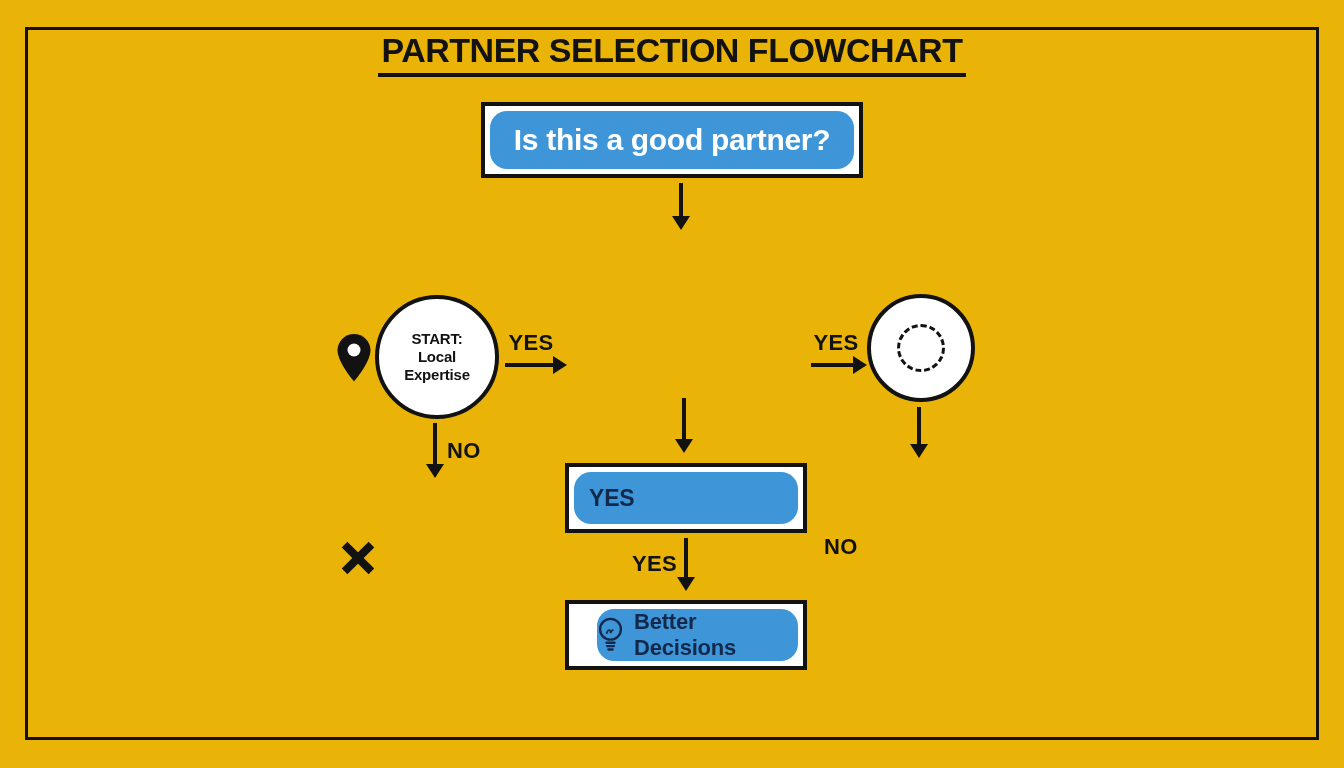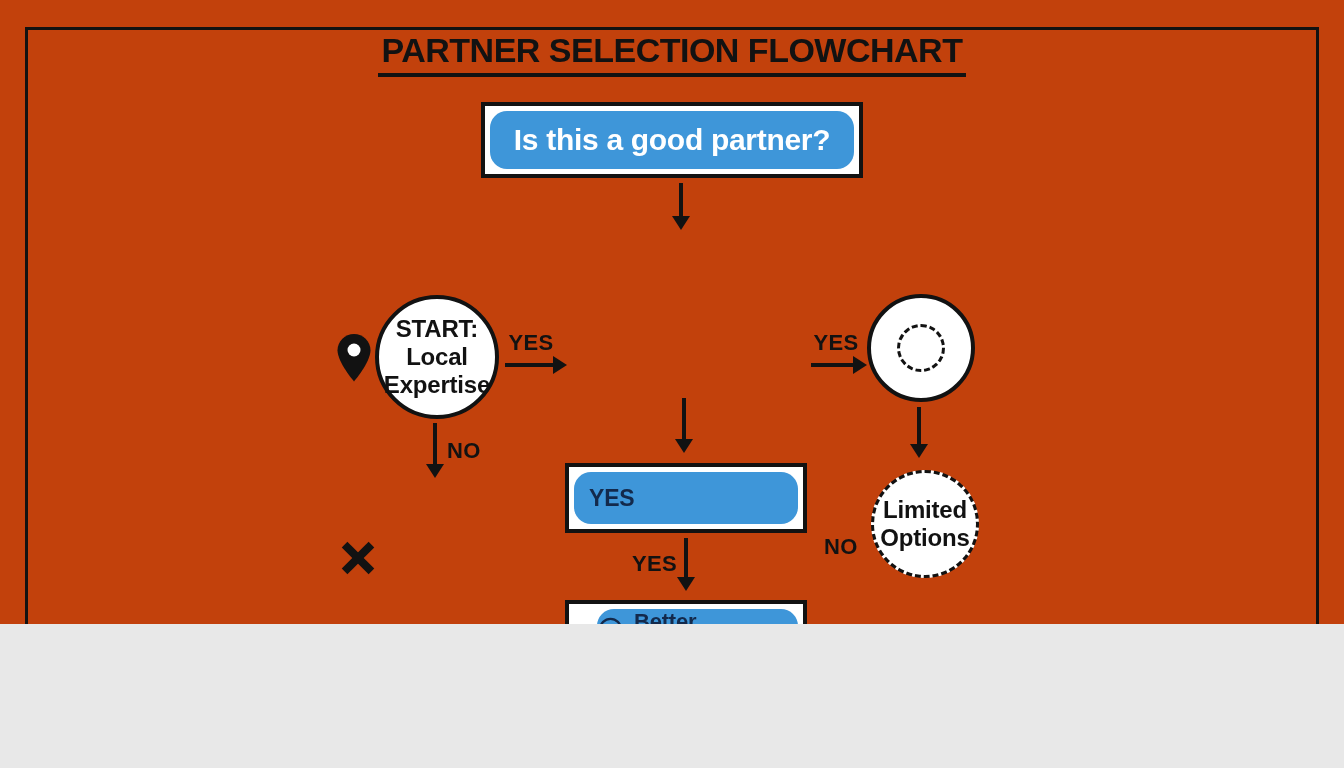--- a/index.html
+++ b/index.html
@@ -1,37 +1,37 @@
 <!DOCTYPE html>
 <html style="--accent-blue: #3e96d9; --navy-text: #13294b; --ink-black: #121212;"><head>
 <meta charset="utf-8">
 <style>
   html,body{margin:0;padding:0;background:#e8e8e8;}
   .canvas{
-    position:relative;width:1344px;height:624px;background:#c2410c;
+    position:relative;width:1344px;height:768px;background:#eab308;
     font-family:"Liberation Sans",sans-serif;overflow:hidden;margin:0 auto;
   }
   .frame{position:absolute;left:25px;top:27px;width:1288px;height:707px;border:3px solid #121212;}
   .title-wrap{position:absolute;top:31px;left:0;width:100%;text-align:center;}
   .title{
     display:inline-block;font-size:34px;font-weight:bold;letter-spacing:-0.5px;color:#121212;
     border-bottom:4px solid #121212;padding:0 4px 3px 4px;white-space:nowrap;
   }
   .node-box{position:absolute;box-sizing:border-box;border:4px solid #121212;background:#fff;padding:5px;}
   .node-box-inner{
     width:100%;height:100%;box-sizing:border-box;background:var(--accent-blue,#3e96d9);
     display:flex;align-items:center;justify-content:center;gap:10px;
     color:var(--navy-text,#13294b);font-weight:bold;font-size:22px;letter-spacing:-0.2px;border-radius:17px;
   }
   .q-inner{color:#ffffff;font-size:30px;letter-spacing:-0.3px;}
   .left-align{justify-content:flex-start;padding-left:15px;font-size:23px;}
   .circle{
     position:absolute;box-sizing:content-box;border:4px solid #121212;border-radius:50%;background:#fff;
     display:flex;align-items:center;justify-content:center;text-align:center;
-    font-weight:bold;font-size:24px;line-height:1.18;color:#121212;white-space:pre-line;letter-spacing:-0.2px;
+    font-weight:bold;font-size:15px;line-height:1.18;color:#121212;white-space:pre-line;letter-spacing:-0.2px;
   }
   .dashed{border:3px dashed #121212;}
   .inner-dashed-circle{width:42px;height:42px;border:3px dashed #121212;border-radius:50%;}
   .vstem{position:absolute;width:4px;background:#121212;}
   .vhead{position:absolute;width:0;height:0;border-left:9px solid transparent;border-right:9px solid transparent;border-top:14px solid #121212;}
   .hstem{position:absolute;height:4px;background:#121212;}
   .hhead{position:absolute;width:0;height:0;border-top:9px solid transparent;border-bottom:9px solid transparent;border-left:14px solid #121212;}
   .edge-label{position:absolute;font-weight:bold;font-size:22px;color:#121212;letter-spacing:0.3px;white-space:nowrap;}
   .ta-c{text-align:center;} .ta-r{text-align:right;}
   .icon-abs{position:absolute;}
@@ -119,18 +119,14 @@
       </span>
       <span>Better Decisions</span>
     </div>
   </div>
 
   <div class="vstem" style="left:917px;top:407px;height:38px;"></div>
   <div class="vhead" style="left:910px;top:444px;"></div>
 
   <div class="edge-label" style="left:824px;top:534px;">NO</div>
 
-  <div class="circle dashed" style="left:871px;top:470px;width:102px;height:102px;">
-    <span>Limited
-Options</span>
-  </div>
 
 </div>
 
 </body></html>

